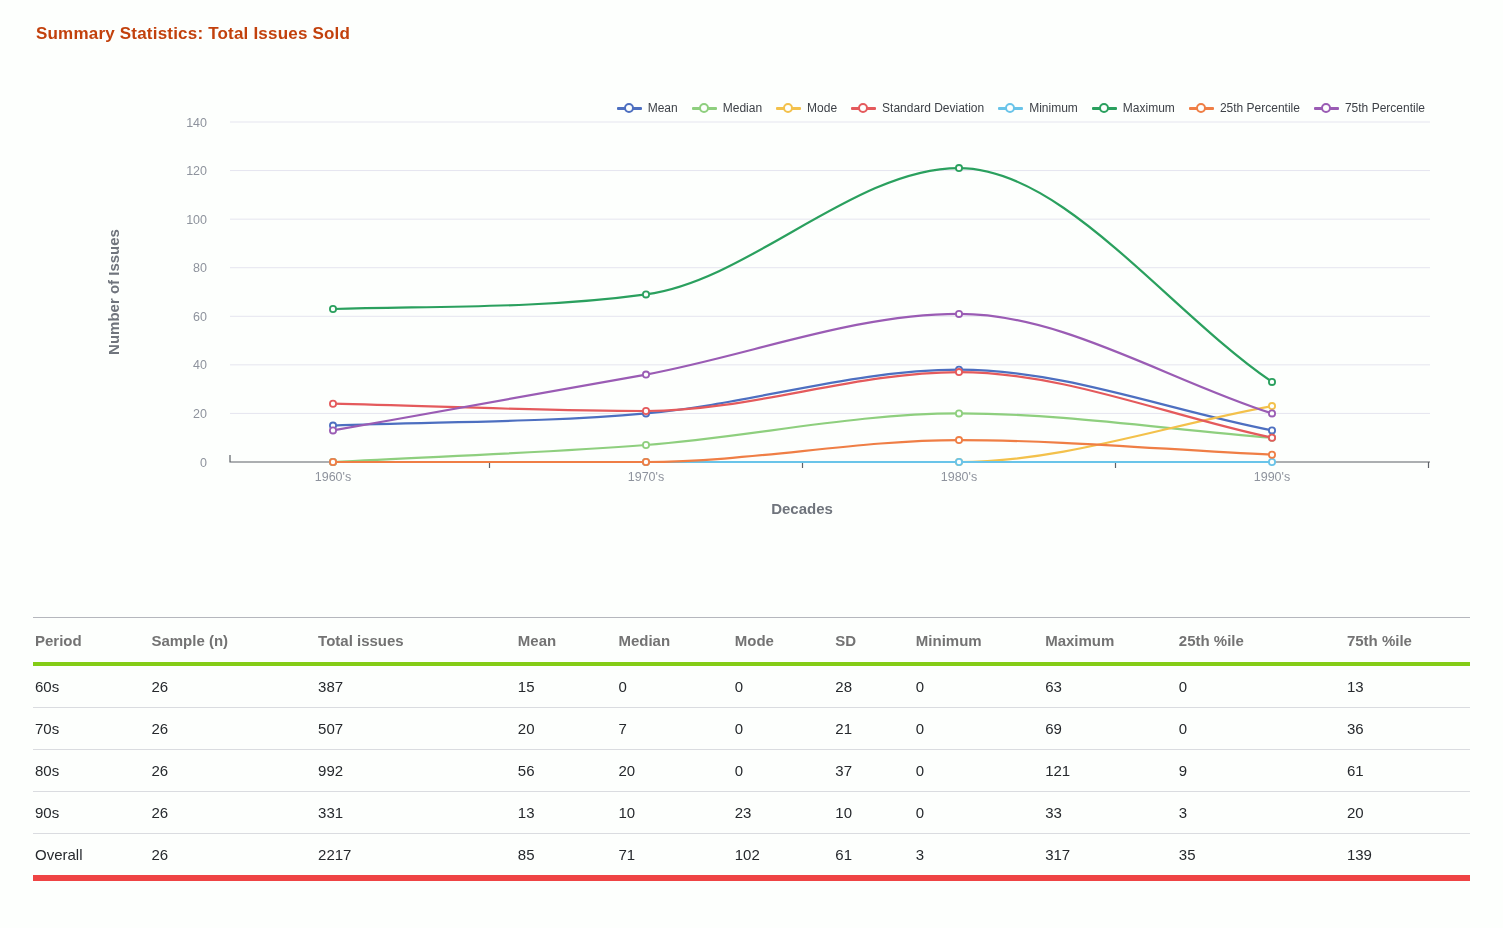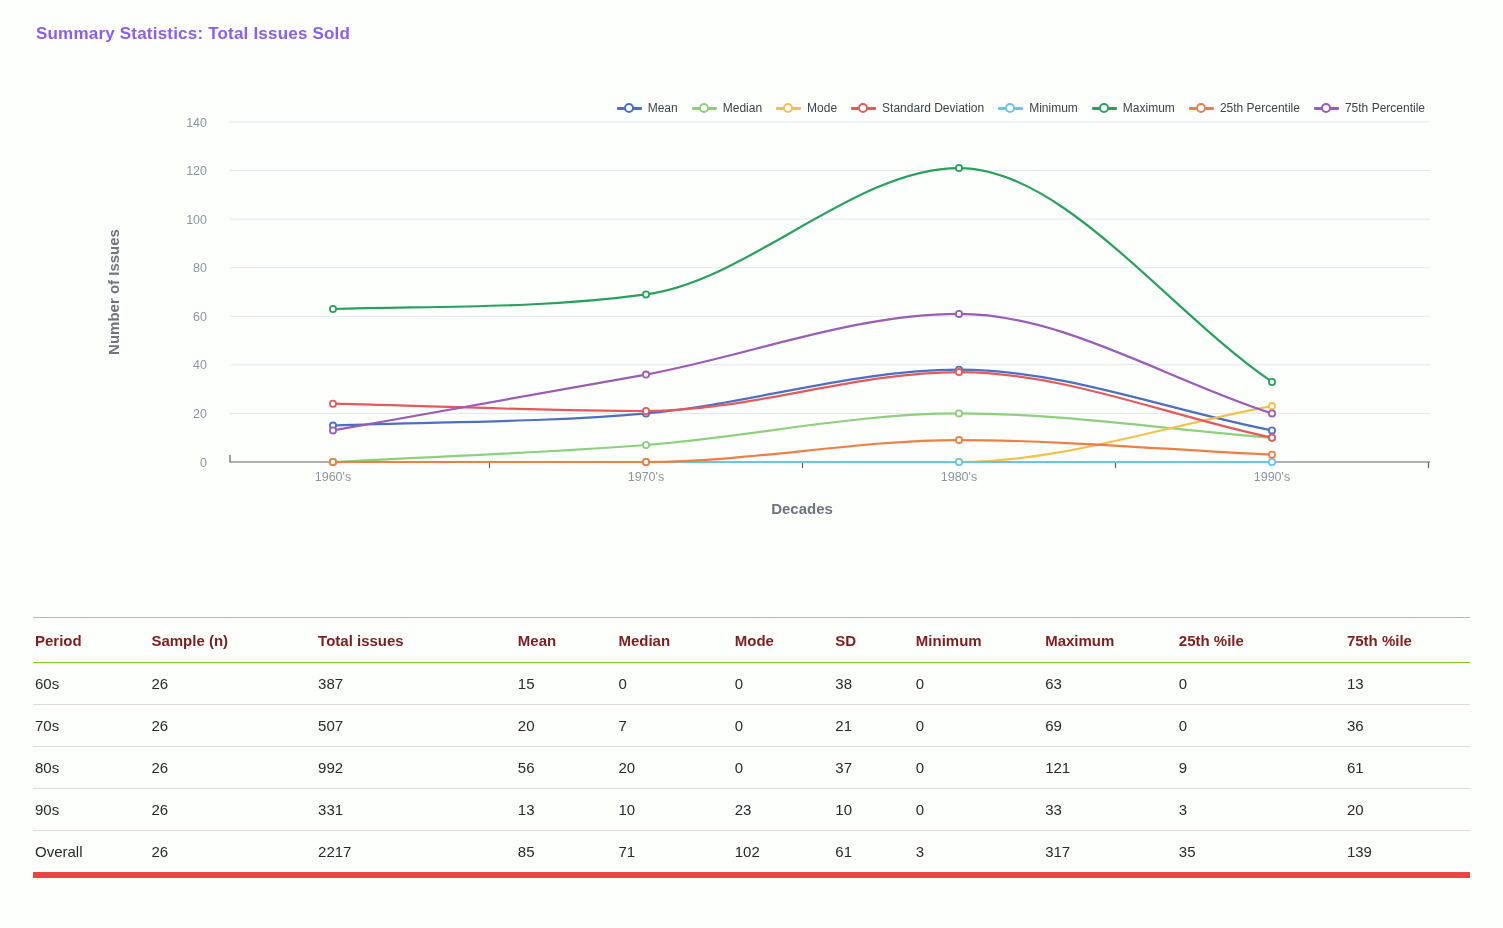--- a/index.html
+++ b/index.html
@@ -4,21 +4,21 @@
 <style>
   html,body{margin:0;padding:0;}
   body{
     width:1503px;height:928px;position:relative;overflow:hidden;
     background:#fdfffd;
     font-family:"Liberation Sans",sans-serif;
     -webkit-font-smoothing:antialiased;
   }
   .page-title{
     position:absolute;left:36px;top:24px;margin:0;
-    font-size:17px;font-weight:bold;color:#8b5cf6;letter-spacing:.2px;
+    font-size:17px;font-weight:bold;color:#c2410c;letter-spacing:.2px;
   }
   .chart-area{position:absolute;left:0;top:90px;width:1503px;height:450px;}
   #chart-svg{position:absolute;left:0;top:0;}
   .legend{
     position:absolute;top:11px;right:78px;
     display:flex;align-items:center;gap:14px;
   }
   .lg-item{display:flex;align-items:center;gap:6px;cursor:pointer;}
   .lg-marker{position:relative;width:25px;height:11px;display:inline-block;}
   .lg-line{position:absolute;left:0;right:0;top:4px;height:3px;border-radius:1px;}
@@ -27,22 +27,22 @@
     border:2.6px solid;background:#fdfffd;
   }
   .lg-label{font-size:12px;color:#3e4248;white-space:nowrap;}
   .summary-table{
     position:absolute;left:33px;top:617px;width:1437px;
     border-collapse:collapse;table-layout:fixed;
     border-top:1px solid #b5b7bd;
     font-size:15px;color:#26292d;
   }
   .summary-table th{
-    text-align:left;font-weight:bold;font-size:15px;color:#7f1d1d;
-    padding:14px 2px 13px 2px;border-bottom:1px solid #84cc16;
+    text-align:left;font-weight:bold;font-size:15px;color:#737373;
+    padding:14px 2px 13px 2px;border-bottom:4px solid #84cc16;
   }
   .summary-table td{
     text-align:left;padding:12px 2px 12px 2px;
     border-bottom:1px solid #dadce0;
   }
   .summary-table tr:last-child td{border-bottom:6px solid #ef4444;}
 </style>
 </head>
 <body>
 
@@ -223,21 +223,21 @@
       </tr>
     </thead>
   <tbody id="tbody">
       <tr>
         <td>60s</td>
         <td>26</td>
         <td>387</td>
         <td>15</td>
         <td>0</td>
         <td>0</td>
-        <td>38</td>
+        <td>28</td>
         <td>0</td>
         <td>63</td>
         <td>0</td>
         <td>13</td>
       </tr>
       <tr>
         <td>70s</td>
         <td>26</td>
         <td>507</td>
         <td>20</td>

